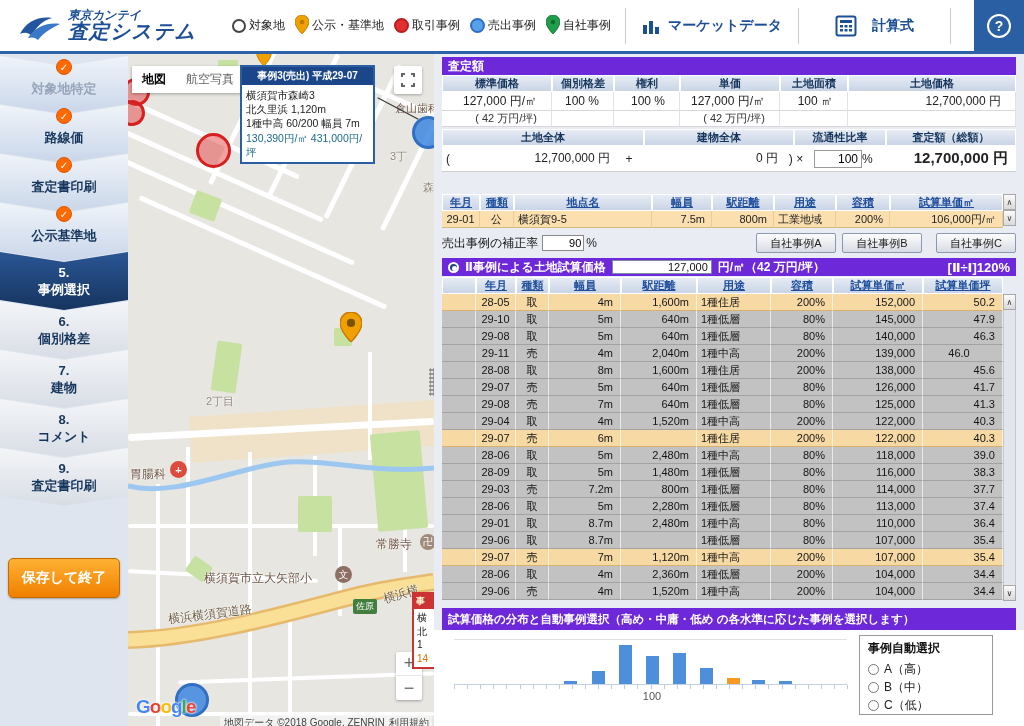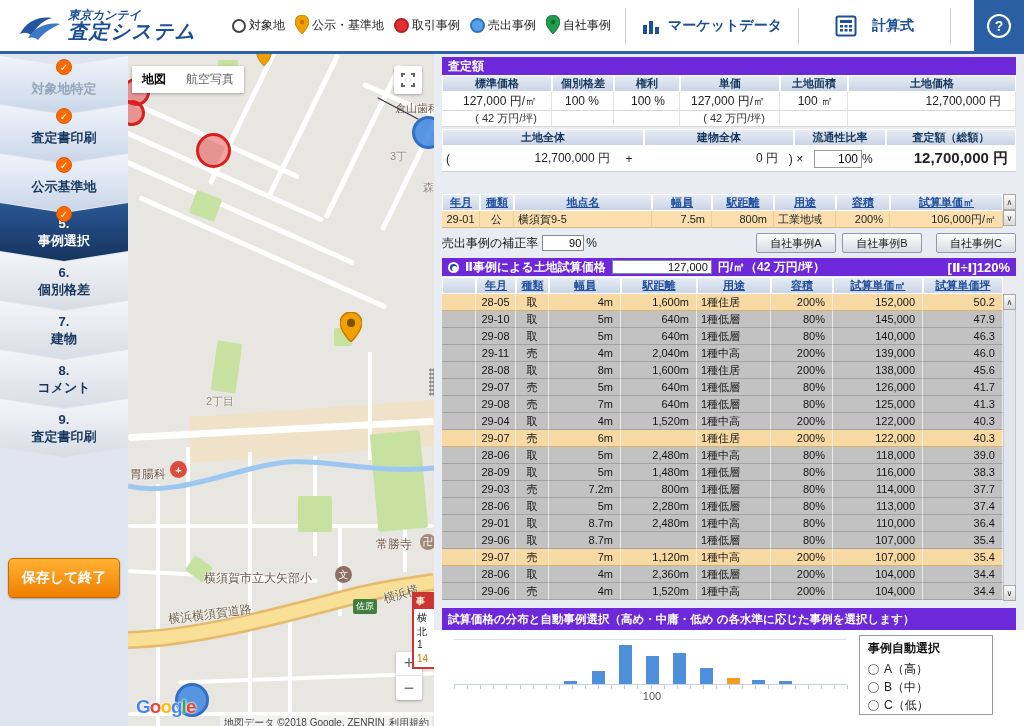--- a/index.html
+++ b/index.html
@@ -173,20 +173,23 @@
   <div class="help-box">
     <div class="help-circle">?</div>
   </div>
 </div>
 
 <div class="sidebar" id="sidebar">
     <div class="step done dim">
       <div class="lbl1">対象地特定</div>
     </div>
     <div class="badge" style="top: 5px;">✓</div>
+    <div class="step done">
+      <div class="lbl1">路線価</div>
+    </div>
     <div class="badge" style="top: 54px;">✓</div>
     <div class="step done">
       <div class="lbl1">査定書印刷</div>
     </div>
     <div class="badge" style="top: 103px;">✓</div>
     <div class="step done">
       <div class="lbl1">公示基準地</div>
     </div>
     <div class="badge" style="top: 152px;">✓</div>
     <div class="step active">
@@ -279,20 +282,29 @@
     </div>
   <div class="mlabel poi" style="left:76px;top:516px;font-size:12px;">横須賀市立大矢部小</div>
   <div class="abs" style="left:207px;top:512px;width:17px;height:17px;border-radius:50%;background:#8d6e63;color:#fff;font-size:10px;display:flex;align-items:center;justify-content:center;">
       <span>文</span>
     </div>
   <div class="abs" style="left:225px;top:545px;background:#427f3f;color:#fff;font-size:9px;padding:1px 3px;border-radius:2px;z-index:4;">佐原</div>
   <div class="mlabel" style="left:40px;top:552px;color:#6e5f45;font-size:12px;transform:rotate(-7deg);z-index:4;">横浜横須賀道路</div>
   <div class="mlabel" style="left:255px;top:532px;color:#6e5f45;font-size:12px;transform:rotate(-16deg);z-index:4;">横浜横</div>
 
   <div class="leader"></div>
+  <div class="tooltip">
+    <div class="tt-head">事例3(売出) 平成29-07</div>
+    <div class="tt-body">
+      <div>横須賀市森崎3</div>
+      <div>北久里浜 1,120m</div>
+      <div>1種中高 60/200 幅員 7m</div>
+      <div class="tt-price">130,390円/㎡ 431,000円/坪</div>
+    </div>
+  </div>
   <div class="ptip">
     <div class="ptip-head">事</div>
     <div class="ptip-body">
       <div>横</div>
       <div>北</div>
       <div>1</div>
       <div style="color:#e07000;">14</div>
     </div>
   </div>
 
@@ -454,21 +466,21 @@
       </div>
       <div class="t2row">
         <div class="t2c" style="width: 34px; text-align: center; padding: 0px;"></div>
         <div class="t2c" style="width: 40px; text-align: center; padding: 0px;">29-11</div>
         <div class="t2c" style="width: 33px; text-align: center; padding: 0px;">売</div>
         <div class="t2c" style="width: 72px; text-align: right; padding: 0px 7px 0px 0px;">4m</div>
         <div class="t2c" style="width: 76px; text-align: right; padding: 0px 7px 0px 0px;">2,040m</div>
         <div class="t2c" style="width: 74px; text-align: left; padding: 0px 0px 0px 4px;">1種中高</div>
         <div class="t2c" style="width: 62px; text-align: right; padding: 0px 7px 0px 0px;">200%</div>
         <div class="t2c" style="width: 90px; text-align: right; padding: 0px 7px 0px 0px;">139,000</div>
-        <div class="t2c" style="width: 80px; text-align: right; padding: 0px 7px 0px 0px;">46.0</div>
+        <div class="t2c" style="width: 80px; text-align: center; padding: 0px 7px 0px 0px;">46.0</div>
       </div>
       <div class="t2row">
         <div class="t2c" style="width: 34px; text-align: center; padding: 0px;"></div>
         <div class="t2c" style="width: 40px; text-align: center; padding: 0px;">28-08</div>
         <div class="t2c" style="width: 33px; text-align: center; padding: 0px;">取</div>
         <div class="t2c" style="width: 72px; text-align: right; padding: 0px 7px 0px 0px;">8m</div>
         <div class="t2c" style="width: 76px; text-align: right; padding: 0px 7px 0px 0px;">1,600m</div>
         <div class="t2c" style="width: 74px; text-align: left; padding: 0px 0px 0px 4px;">1種住居</div>
         <div class="t2c" style="width: 62px; text-align: right; padding: 0px 7px 0px 0px;">200%</div>
         <div class="t2c" style="width: 90px; text-align: right; padding: 0px 7px 0px 0px;">138,000</div>

